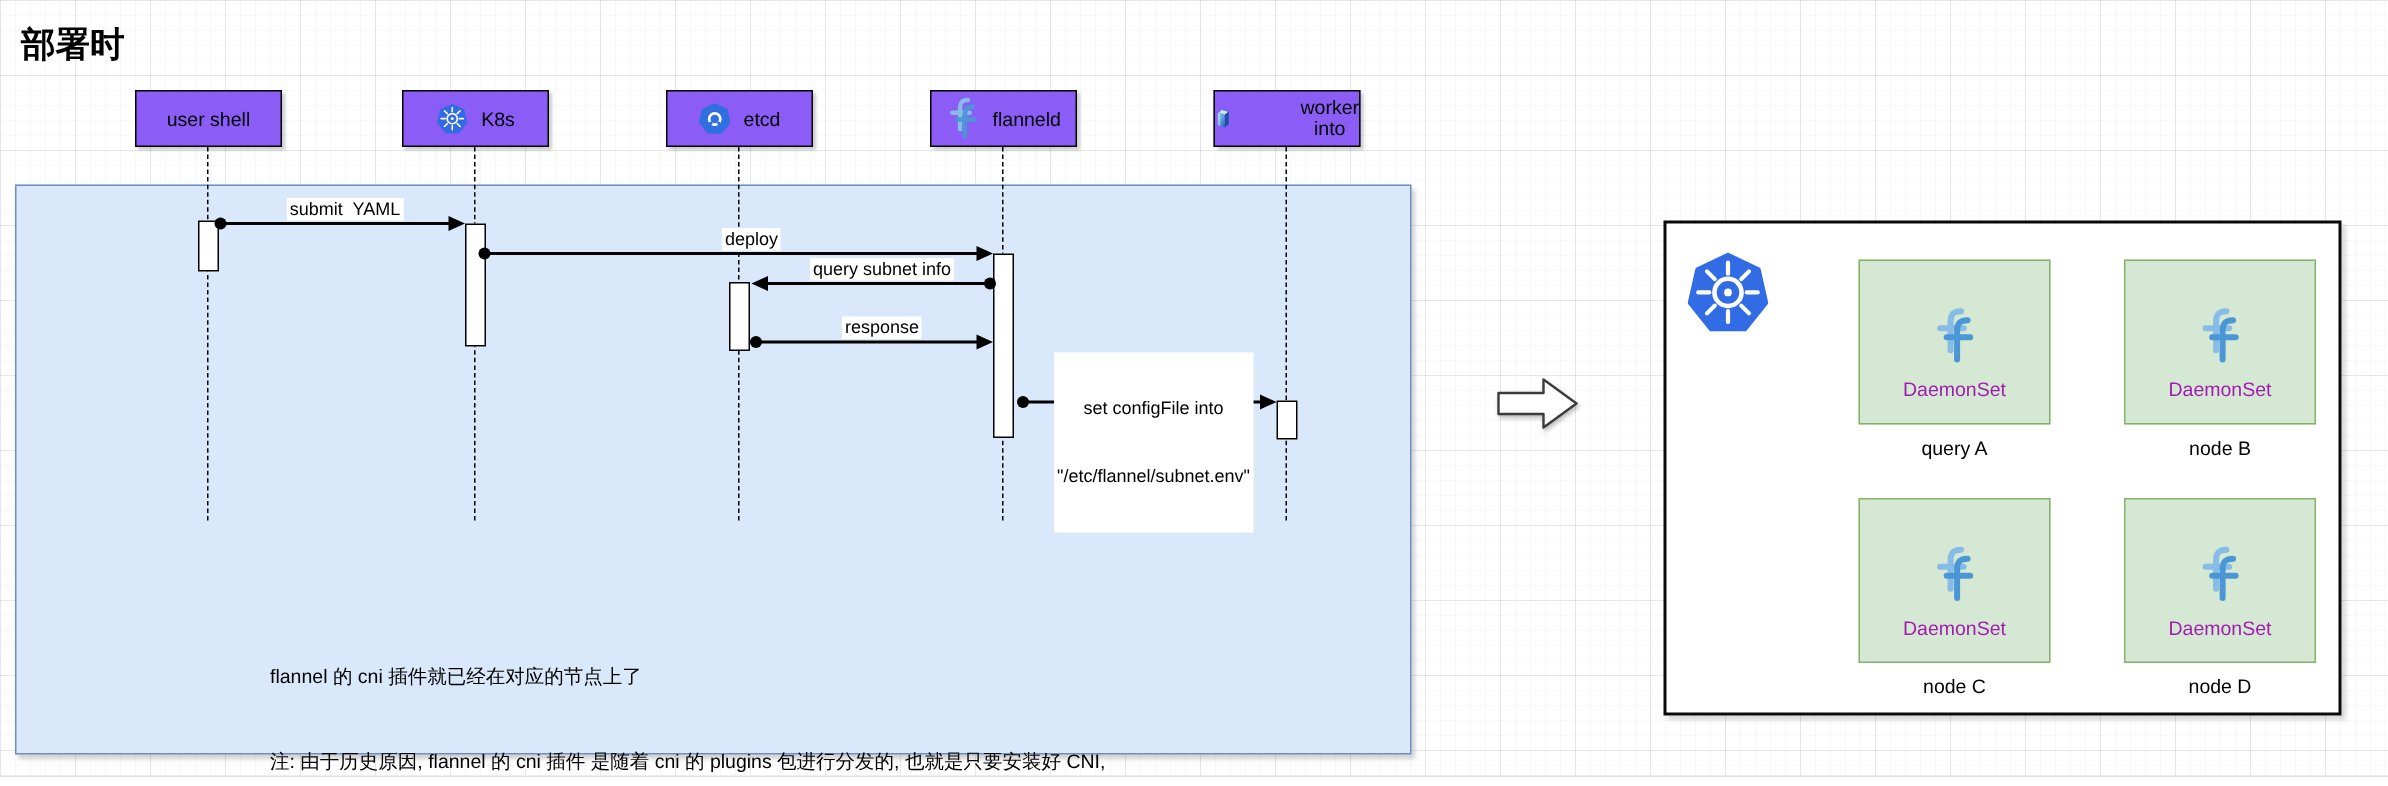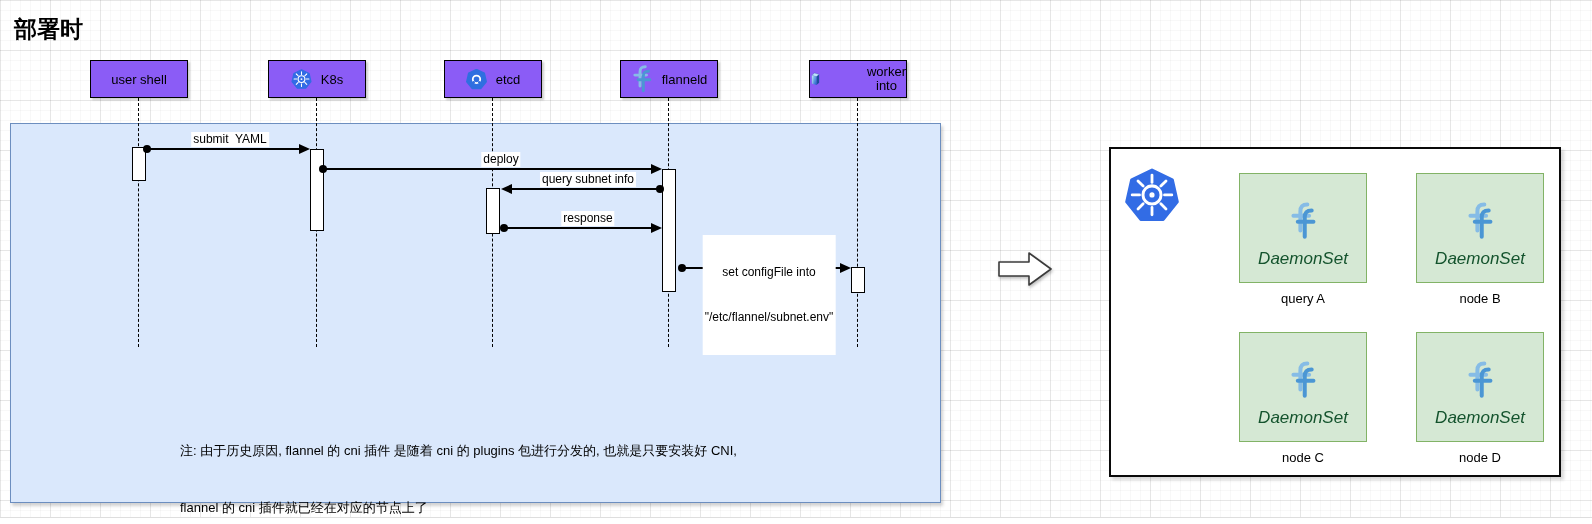--- a/index.html
+++ b/index.html
@@ -29,21 +29,21 @@
   .msg-label{position:absolute;transform:translateX(-50%);background:#fff;font-size:12px;line-height:15px;
     padding:0 2px;white-space:pre;text-align:center;color:#000;z-index:7;}
   .note{position:absolute;left:180px;top:403px;font-size:13px;line-height:19px;color:#000;z-index:5;white-space:pre;}
   .block-arrow{position:absolute;left:997px;top:250px;z-index:5;}
   .cluster-panel{position:absolute;left:1109px;top:147px;width:452px;height:330px;background:#fff;
     border:2px solid #0a0a0a;box-shadow:3px 3px 3px rgba(0,0,0,0.15);box-sizing:border-box;z-index:5;}
   .cluster-k8s{position:absolute;left:13px;top:19px;width:56px;height:56px;}
   .node-box{position:absolute;width:128px;height:110px;background:#d5e8d4;border:1px solid #82b366;
     box-sizing:border-box;display:flex;flex-direction:column;align-items:center;justify-content:center;
     padding-top:14px;gap:8px;}
-  .node-box .ds-label{font-size:17px;color:#14532d;font-style:italic;}
+  .node-box .ds-label{font-size:13px;color:#a21caf;}
   .node-label{position:absolute;transform:translateX(-50%);font-size:13px;color:#000;white-space:nowrap;}
   .nb-a{left:128px;top:24px;} .nb-b{left:305px;top:24px;} .nb-c{left:128px;top:183px;} .nb-d{left:305px;top:183px;}
   .nl-a{left:192px;top:142px;} .nl-b{left:369px;top:142px;} .nl-c{left:192px;top:301px;} .nl-d{left:369px;top:301px;}
 </style>
 </head>
 <body>
 
 <svg width="0" height="0" style="position:absolute">
   <defs>
     <g id="k8s-icon-def">
@@ -159,22 +159,22 @@
 
   <div class="msg-dot" style="left:678px;top:264px"></div>
   <div class="msg-line" style="left:685px;top:267px;width:156px"></div>
   <div class="arr-r" style="left:840px;top:262.5px"></div>
   <div class="msg-label" style="left:769px;top:235px">
     <div>set configFile into</div>
     <div>"/etc/flannel/subnet.env"</div>
   </div>
 
   <div class="note">
+    <div>flannel 的 cni 插件就已经在对应的节点上了</div>
     <div>注: 由于历史原因, flannel 的 cni 插件 是随着 cni 的 plugins 包进行分发的, 也就是只要安装好 CNI,</div>
-    <div>flannel 的 cni 插件就已经在对应的节点上了</div>
   </div>
 
   <svg class="block-arrow" width="58" height="40" viewBox="0 0 58 40" style="filter:drop-shadow(1.5px 2px 1.5px rgba(0,0,0,0.25))">
     <polygon points="2,12 32,12 32,3 54,19 32,35 32,26 2,26" fill="#ffffff" stroke="#3b3b3b" stroke-width="1.6" stroke-linejoin="round"></polygon>
   </svg>
 
   <div class="cluster-panel">
     <svg class="cluster-k8s" viewBox="0 0 26 26">
         <use href="#k8s-icon-def"></use>
       </svg>

